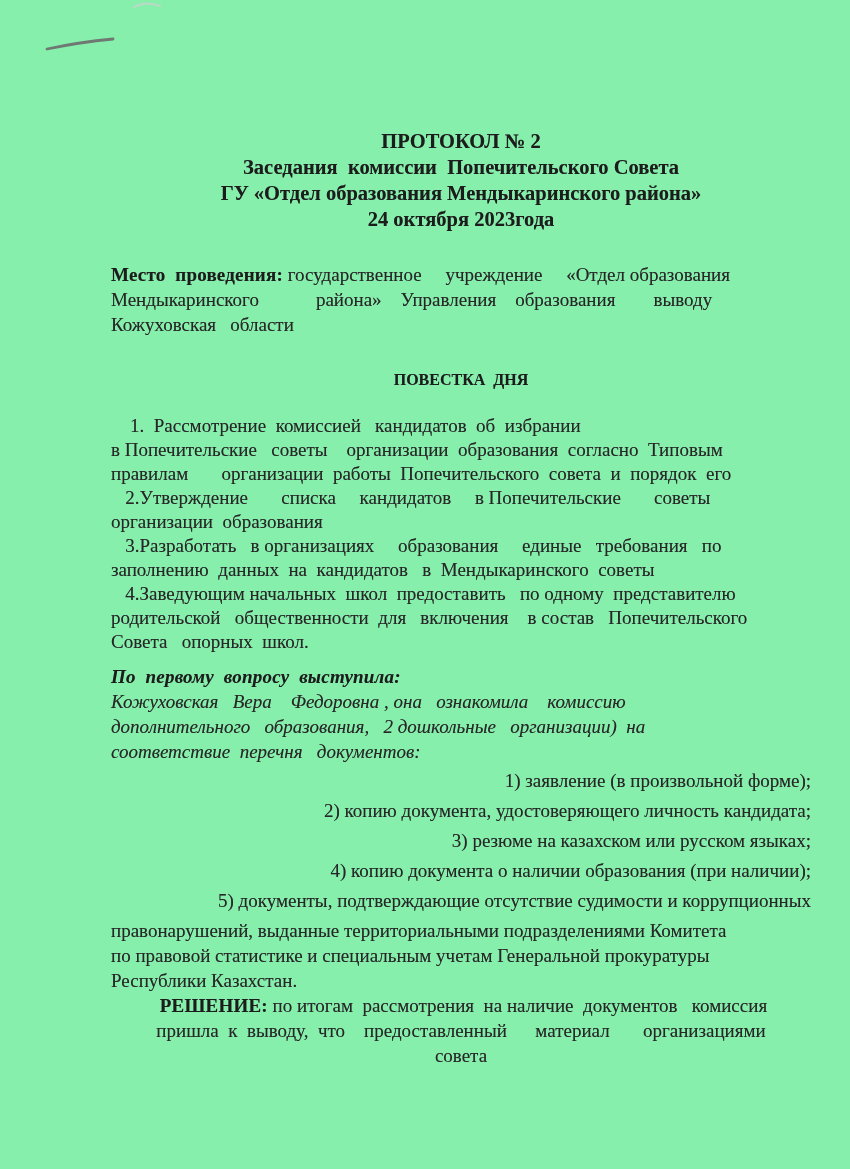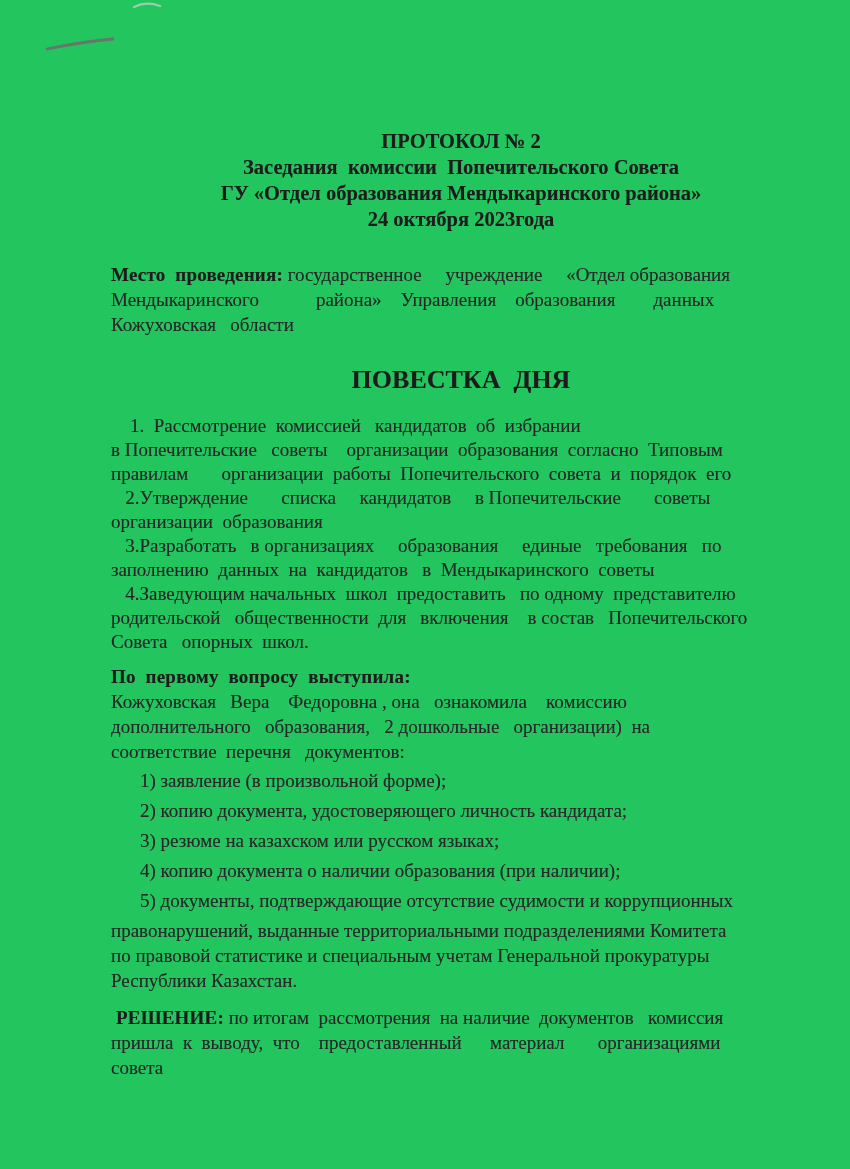--- a/index.html
+++ b/index.html
@@ -1,43 +1,43 @@
 <!DOCTYPE html>
 <html><head>
 <meta charset="utf-8">
 <style>
   html,body{margin:0;padding:0;}
   body{width:850px;height:1169px;background:#ffffff;overflow:hidden;}
   .paper{
     position:relative;width:850px;height:1169px;
-    background:#22c55e;overflow:hidden;
+    background:#86efac;overflow:hidden;
     font-family:"Liberation Serif","DejaVu Serif",serif;
     color:#272727;
   }
   .content{position:absolute;left:111px;top:0;width:700px;}
   .line{
     white-space:pre;
     font-size:19px;line-height:25px;
     text-shadow:0 0 .6px rgba(50,50,50,.45);
   }
   .line b{font-weight:bold;color:#1c1c1c;letter-spacing:.2px;}
   
   .block-title{margin-top:128px;text-align:center;}
   .block-title .line{font-size:20.5px;line-height:26px;font-weight:bold;color:#1c1c1c;}
   .block-heading{margin-top:30px;text-align:center;}
-  .block-heading .line{font-size:26px;line-height:26px;font-weight:bold;color:#1c1c1c;margin-top:16px;}
+  .block-heading .line{font-size:16px;line-height:26px;font-weight:bold;color:#1c1c1c;margin-top:16px;}
   
   .block-para[data-name="meta-paragraph"]{margin-top:30px;}
   .block-para[data-name="agenda-paragraph"]{margin-top:21px;}
   .block-para[data-name="agenda-paragraph"] .line{line-height:24px;}
-  .block-para[data-name="question-1-paragraph"]{margin-top:10px;}
-  .block-list{margin-top:4px;}
+  .block-para[data-name="question-1-paragraph"]{margin-top:10px;font-style:italic;}
+  .block-list{margin-top:4px;text-align:right;}
   .block-list .line{padding-left:29px;margin-bottom:5px;}
   .block-para[data-name="documents-continuation"]{margin-top:3px;}
-  .block-para[data-name="decision-paragraph"]{margin-top:12px;}
+  .block-para[data-name="decision-paragraph"]{margin-top:0;text-align:center;}
   
   .artifact{position:absolute;}
   #pen-stroke{left:44px;top:34px;}
   #top-smudge{left:132px;top:1px;}
 </style>
 </head>
 <body>
 
 <div class="paper" data-name="scanned-protocol-page">
 
@@ -51,21 +51,21 @@
 
   <div class="content" id="doc-content" data-name="document-body">
       <div class="block-title" data-name="title-block">
         <div class="line" data-name="title-block-line">ПРОТОКОЛ № 2</div>
         <div class="line" data-name="title-block-line">Заседания  комиссии  Попечительского Совета</div>
         <div class="line" data-name="title-block-line">ГУ «Отдел образования Мендыкаринского района»</div>
         <div class="line" data-name="title-block-line">24 октября 2023года</div>
       </div>
       <div class="block-para" data-name="meta-paragraph">
         <div class="line" data-name="meta-paragraph-line"><b>Место  проведения:</b> государственное     учреждение     «Отдел образования</div>
-        <div class="line" data-name="meta-paragraph-line">Мендыкаринского            района»    Управления    образования        данных</div>
+        <div class="line" data-name="meta-paragraph-line">Мендыкаринского            района»    Управления    образования        выводу</div>
         <div class="line" data-name="meta-paragraph-line">Кожуховская   области</div>
       </div>
       <div class="block-heading" data-name="agenda-heading">
         <div class="line" data-name="agenda-heading-line">ПОВЕСТКА  ДНЯ</div>
       </div>
       <div class="block-para" data-name="agenda-paragraph">
         <div class="line" data-name="agenda-paragraph-line">    1.  Рассмотрение  комиссией   кандидатов  об  избрании</div>
         <div class="line" data-name="agenda-paragraph-line">в Попечительские   советы    организации  образования  согласно  Типовым</div>
         <div class="line" data-name="agenda-paragraph-line">правилам       организации  работы  Попечительского  совета  и  порядок  его</div>
         <div class="line" data-name="agenda-paragraph-line">   2.Утверждение       списка     кандидатов     в Попечительские       советы</div>

